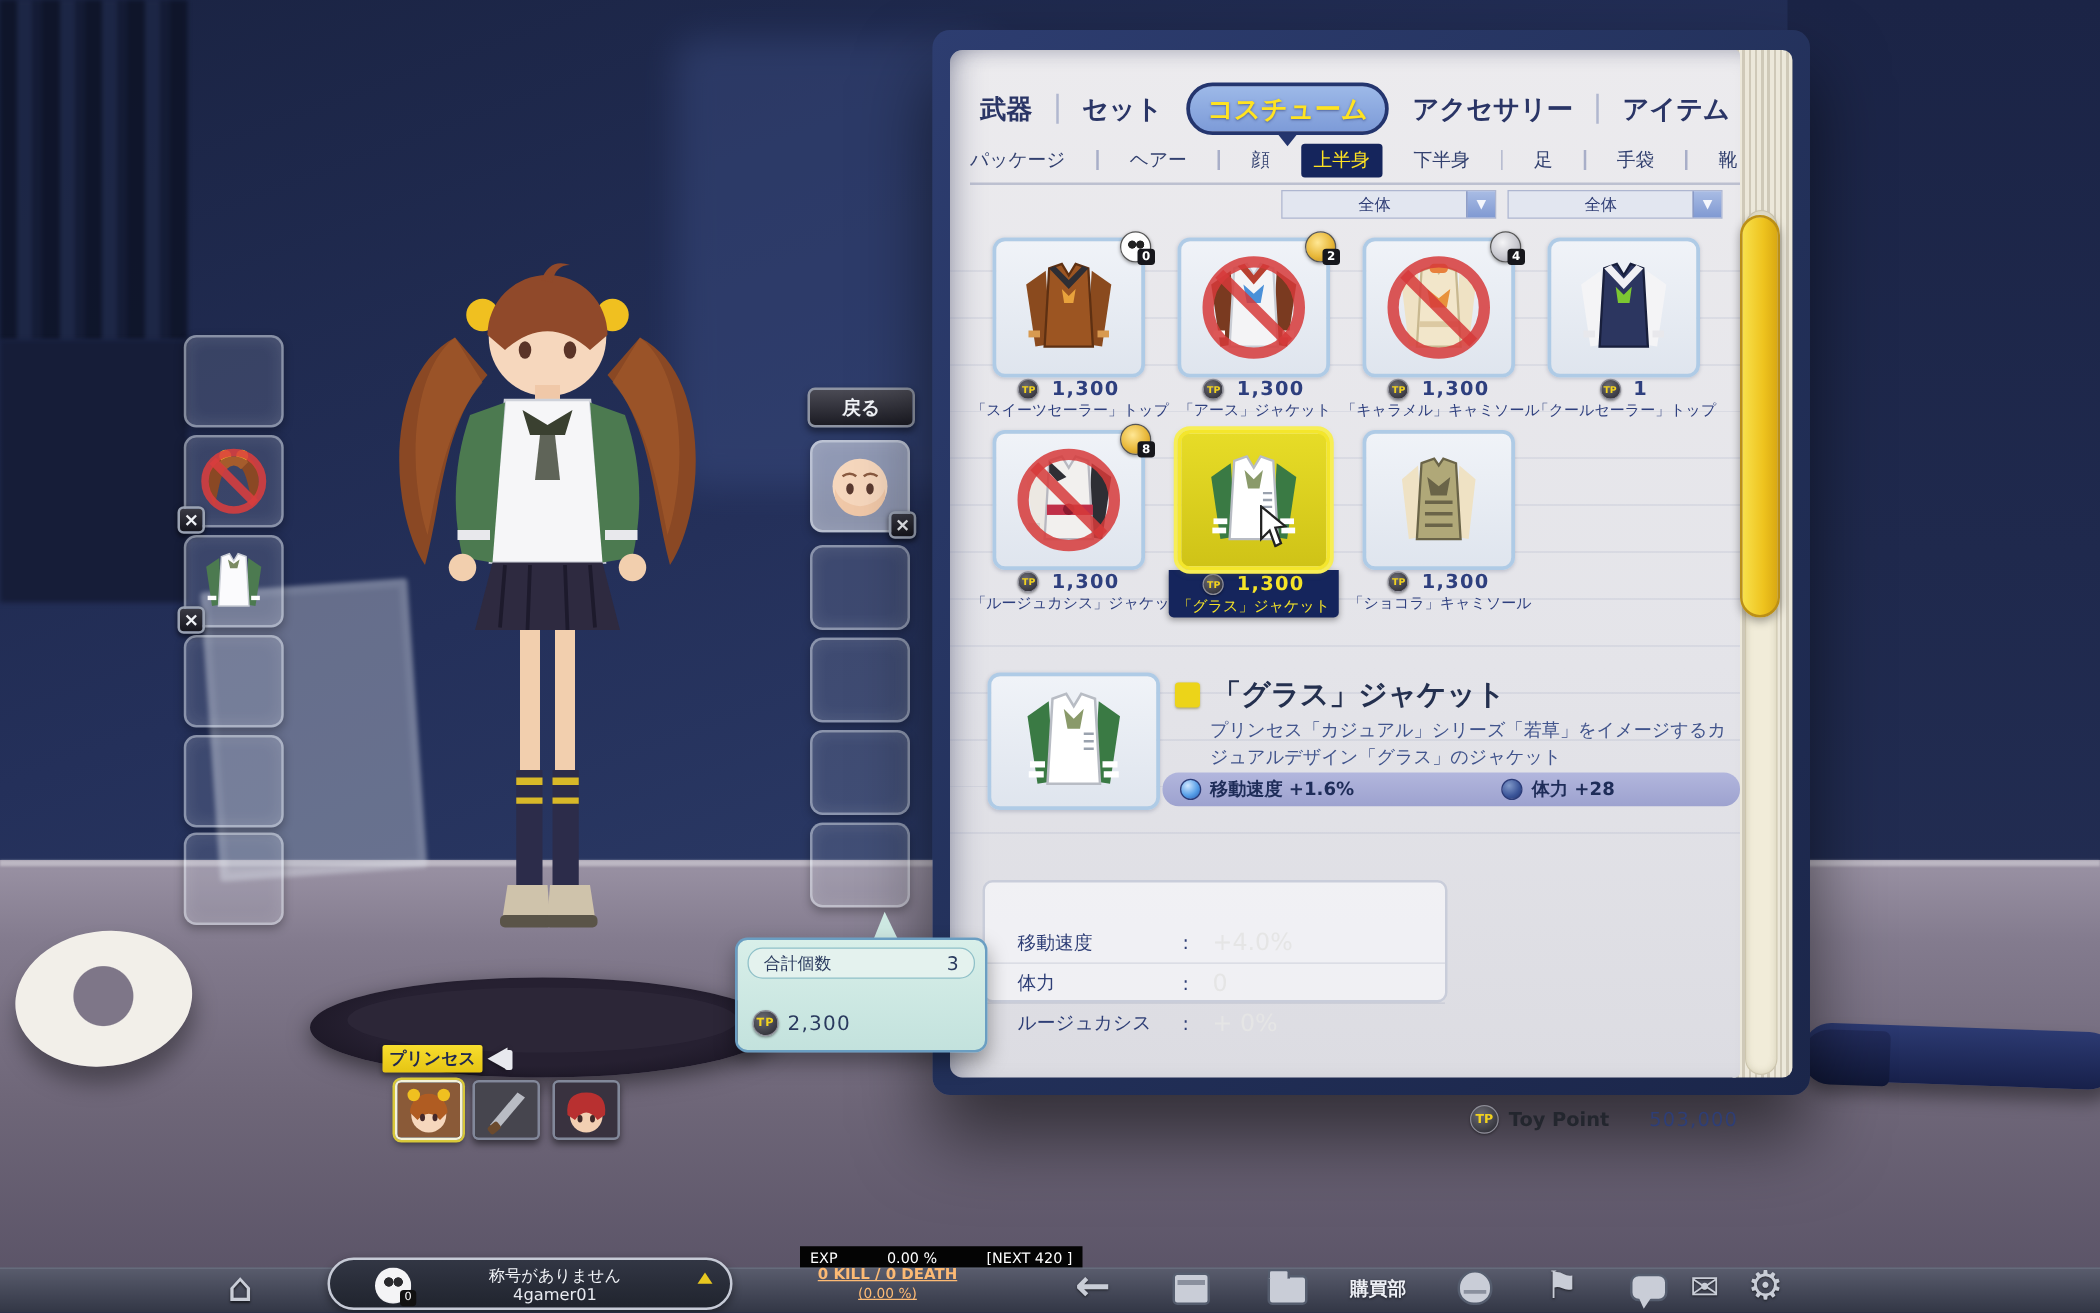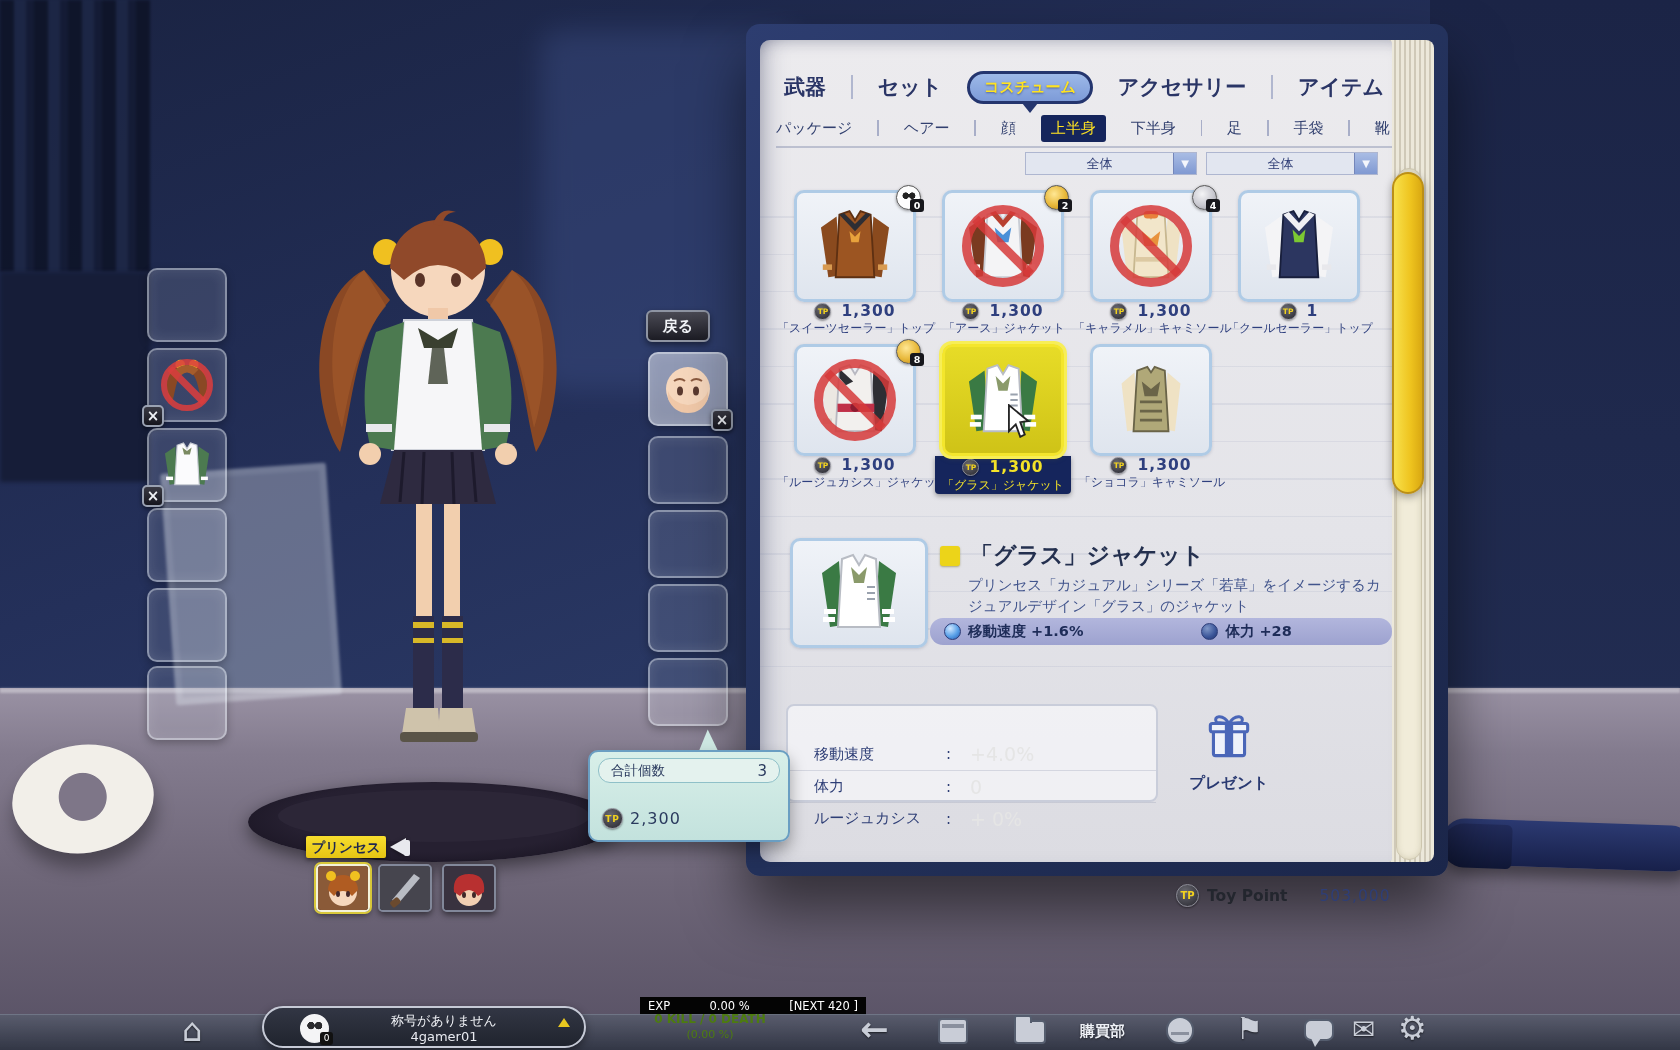--- a/index.html
+++ b/index.html
@@ -52,21 +52,21 @@
     box-shadow:inset 0 0 14px rgba(255,255,255,.12), 0 3px 8px rgba(0,0,0,.28); }
   .slot .thumb-wrap { position:absolute; inset:4px; display:flex; align-items:center; justify-content:center; }
   .xbtn { position:absolute; width:22px; height:22px; background:linear-gradient(180deg,#3a3a44,#16161e);
     border:2px solid #9aa2b2; border-radius:5px; color:#f0f2f6; font-size:15px; font-weight:bold;
     text-align:center; line-height:18px; box-shadow:0 2px 4px rgba(0,0,0,.5); cursor:pointer; }
   .ban-small { position:absolute; left:50%; top:50%; width:52px; height:52px; margin:-26px 0 0 -26px;
     border:6px solid rgba(216,62,62,.88); border-radius:50%; }
   .ban-small::after { content:""; position:absolute; left:-4px; top:17px; width:48px; height:7px;
     background:rgba(216,62,62,.88); transform:rotate(45deg); }
 
-  .back-btn { left:646px; top:310px; width:64px; height:32px; border-radius:6px;
+  .back-btn { left:646px; top:310px; width:86px; height:32px; border-radius:6px;
     background:linear-gradient(180deg,#4a4a54,#1c1c24); border:2px solid #8e94a2;
     color:#f2f4f8; font-size:15px; font-weight:bold; text-align:center; line-height:28px;
     box-shadow:0 3px 6px rgba(0,0,0,.45); cursor:pointer; }
 
   
   .book-cover { left:746px; top:24px; width:702px; height:852px; border-radius:14px;
     background:linear-gradient(135deg,#2d3d70 0%,#223059 55%,#1b264a 100%);
     box-shadow:0 34px 60px rgba(0,0,0,.55); }
   .page-stack { left:1386px; top:40px; width:48px; height:822px; border-radius:0 8px 8px 0;
     background:repeating-linear-gradient(90deg,#ece8da 0 3px,#cfc9b8 3px 5px); }
@@ -80,21 +80,21 @@
   .scroll-thumb { left:1392px; top:172px; width:32px; height:322px; border-radius:16px;
     background:linear-gradient(90deg,#f8e14c,#eec31e 60%,#d9a812); border:2px solid #bb8f17;
     box-shadow:0 3px 8px rgba(0,0,0,.35); cursor:grab; }
 
   
   .tabs-row { left:778px; top:64px; width:612px; height:46px; display:flex; align-items:center; justify-content:space-between; }
   .tab { font-size:21px; font-weight:bold; color:#2a3566; cursor:pointer; padding:0 6px; white-space:nowrap; }
   .tab-div { width:2px; height:24px; background:#99a1c2; opacity:.7; }
   .tab-bubble { position:relative; background:linear-gradient(180deg,#9db9e8,#7d9bd8); border:3px solid #24356e;
     border-radius:22px; padding:4px 14px; color:#ffe321; text-shadow:0 1px 2px rgba(40,50,100,.6); cursor:pointer;
-    font-size:15px; font-weight:bold; white-space:nowrap; }
+    font-size:21px; font-weight:bold; white-space:nowrap; }
   .tab-bubble::after { content:""; position:absolute; left:50%; bottom:-12px; margin-left:-8px;
     border-left:8px solid transparent; border-right:8px solid transparent; border-top:10px solid #24356e; }
 
   .subtabs-row { left:776px; top:113px; width:614px; height:30px; display:flex; align-items:center; justify-content:space-between; }
   .subtab { font-size:15px; font-weight:normal; color:#32406f; cursor:pointer; white-space:nowrap; }
   .subtab-div { width:1.5px; height:16px; background:#a8aec8; }
   .subtab.sel { background:#15255c; color:#ffe321; border-radius:3px; padding:4px 10px; }
   .subtab-hr { left:776px; top:146px; width:616px; height:2px; background:rgba(120,130,165,.4); }
 
   
@@ -189,21 +189,21 @@
   .pill-skull { position:absolute; left:36px; top:6px; width:29px; height:29px; border-radius:50%;
     background:radial-gradient(circle at 38% 40%,#2a2a2e 0 3.5px,transparent 4px),
     radial-gradient(circle at 64% 40%,#2a2a2e 0 3.5px,transparent 4px),
     radial-gradient(circle at 50% 42%,#f4f4f6 0 68%,#b8b8c2 100%); }
   .pill-skull .num { position:absolute; right:-4px; bottom:-2px; width:13px; height:13px; background:#111;
     border-radius:3px; color:#fff; font-size:9px; text-align:center; line-height:13px; }
   .pill-title { position:absolute; left:80px; top:4px; width:200px; text-align:center; color:#f2f4f8; font-size:13px; }
   .pill-user { position:absolute; left:80px; top:21px; width:200px; text-align:center; color:#e8eaf0; font-size:13px; }
   .pill-arrow { position:absolute; right:14px; top:10px; width:0; height:0;
     border-left:6px solid transparent; border-right:6px solid transparent; border-bottom:9px solid #e8c820; }
-  .kd { left:640px; top:1012px; width:140px; text-align:center; color:#4d7c0f; }
+  .kd { left:640px; top:1012px; width:140px; text-align:center; color:#fdba74;text-decoration:underline; }
   .kd-line1 { font-size:12px; font-weight:bold; }
   .kd-line2 { font-size:11px; margin-top:2px; }
   .shop-btn-label { left:1080px; top:1022px; font-size:15px; font-weight:bold; color:#eef0f6;
     text-shadow:0 1px 2px rgba(0,0,0,.6); cursor:pointer; }
 
   .mini-icon { position:absolute; cursor:pointer; }
   .ic-cal { width:30px; height:26px; background:#c9cdd7; border-radius:4px; border:2px solid #555d6e; }
   .ic-cal::before { content:""; position:absolute; left:2px; top:4px; right:2px; height:4px; background:#8a909e; }
   .ic-folder { width:32px; height:24px; background:#c9cdd7; border-radius:2px 4px 4px 4px; border:2px solid #555d6e; }
   .ic-folder::before { content:""; position:absolute; left:-2px; top:-7px; width:14px; height:6px;
@@ -575,29 +575,20 @@
       <span class="t-colon">:</span>
       <span class="t-value">0</span>
     </div>
     <div class="t-row" style="top:64px;">
       <span class="t-label">ルージュカシス</span>
       <span class="t-colon">:</span>
       <span class="t-value">+ 0%</span>
     </div>
   </div>
 
-  <div class="abs action-btn" style="left:1180px;">
-    <svg style="margin:2px auto 0;" width="50" height="56" viewBox="0 0 48 54">
-      <rect x="9" y="20" width="30" height="24" rx="2" fill="#eef1fa" stroke="#4a66b8" stroke-width="3"></rect>
-      <rect x="6" y="13" width="36" height="8" rx="2" fill="#eef1fa" stroke="#4a66b8" stroke-width="3"></rect>
-      <rect x="20" y="13" width="8" height="31" fill="#4a66b8"></rect>
-      <path d="M24,13 C18,3 8,6 12,12 Z M24,13 C30,3 40,6 36,12 Z" fill="none" stroke="#4a66b8" stroke-width="3"></path>
-    </svg>
-    <span class="action-label">プレゼント</span>
-  </div>
 
   <div class="abs tooltip-tail"></div>
   <div class="abs tooltip">
     <div class="tooltip-head">
       <span class="tt-title">合計個数</span>
       <span class="tt-count">3</span>
     </div>
     <div class="tooltip-price">
       <span class="tp-coin coin21">TP</span>
       <span>2,300</span>

